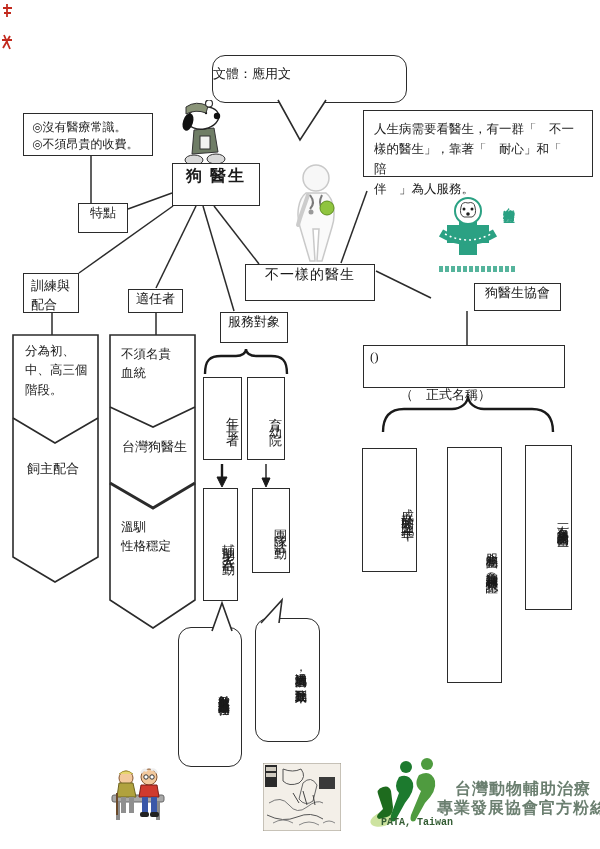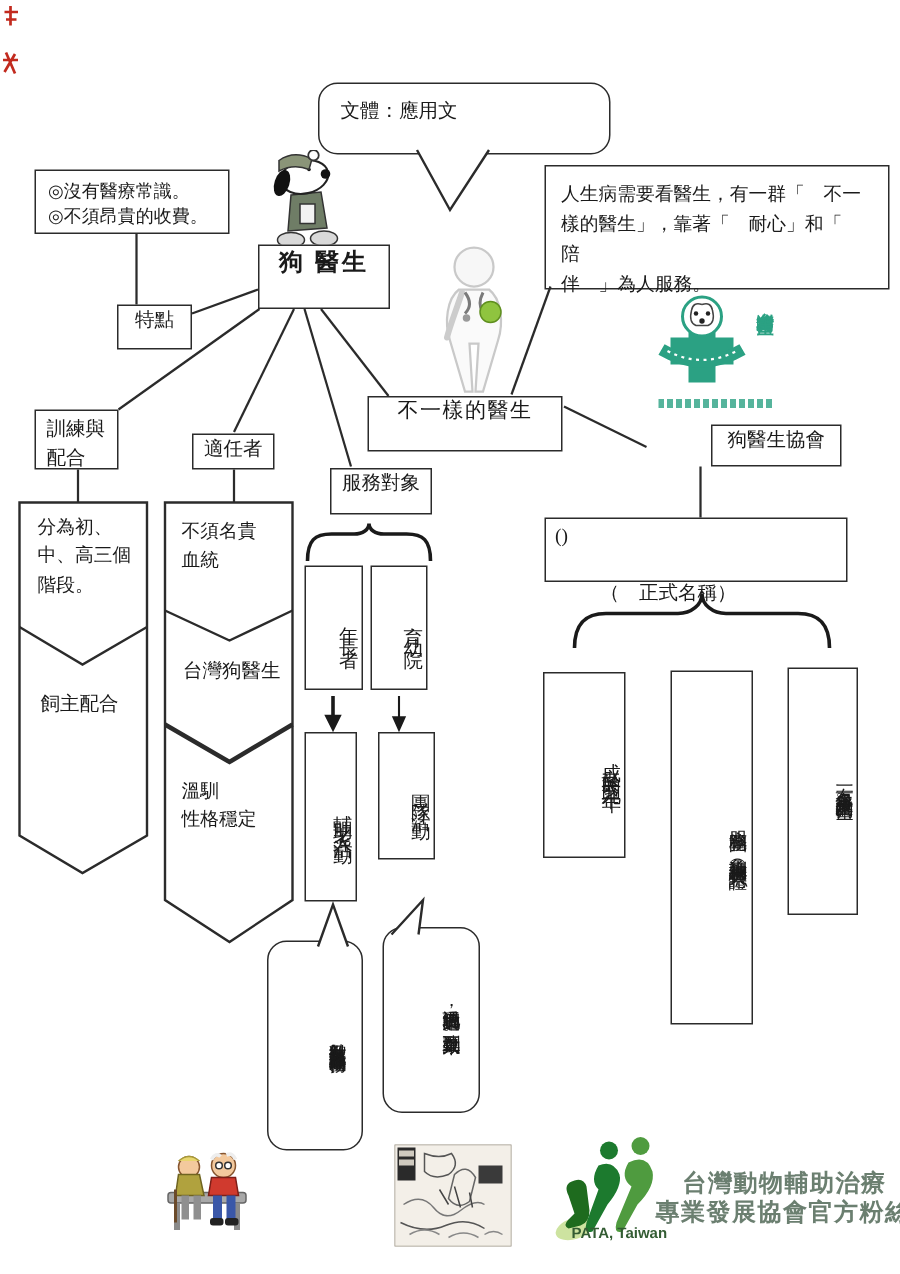--- a/index.html
+++ b/index.html
@@ -14,21 +14,21 @@
   }
   .box.tl{align-items:flex-start;justify-content:flex-start;text-align:left;}
   .vtext{
     writing-mode:vertical-rl;text-orientation:mixed;letter-spacing:2px;
   }
   .bubble{border-radius:13px;}
   .freetext{position:absolute;font-size:12.5px;line-height:1.55;white-space:pre-line;}
   .overlay{position:absolute;left:0;top:0;z-index:6;pointer-events:none;}
   .artbox{position:absolute;z-index:2;}
   .pata-text{position:absolute;color:#6b7f70;font-weight:bold;
-    font-family:Liberation Sans, sans-serif;}
+    font-family:Liberation Mono, monospace;}
   .logo-vtext{
     position:absolute;writing-mode:vertical-rl;text-orientation:upright;
     color:#2ba183;font-weight:bold;font-size:11.5px;letter-spacing:1px;
     font-family:"Liberation Sans","DejaVu Sans",sans-serif;}
   .microtext{
     position:absolute;height:6px;
     background:repeating-linear-gradient(90deg,#2ba183 0 4px,#ffffff 4px 6px);
     opacity:.8;}
   .node{z-index:3;}
 </style>
@@ -93,25 +93,25 @@
   </div>
 
   <div class="box node" style="left:78px;top:203px;width:50px;height:30px;">
     <span>特點</span>
   </div>
 
   <div class="box node" style="left:172px;top:163px;width:88px;height:43px;font-size:16px;font-weight:bold;letter-spacing:2px;">
     <span>狗 醫生</span>
   </div>
 
-  <div class="box tl bubble node" style="left:212px;top:55px;width:195px;height:48px;padding:9px 14px;">
+  <div class="box tl bubble node" style="left:212px;top:55px;width:195px;height:48px;padding:9px 0;">
     <span>文體：應用文</span>
   </div>
 
-  <div class="box tl node" style="left:363px;top:110px;width:230px;height:83px;padding:8px 10px;font-size:12.5px;line-height:1.6;">
+  <div class="box tl node" style="left:363px;top:110px;width:230px;height:67px;padding:8px 10px;font-size:12.5px;line-height:1.6;">
     <span>人生病需要看醫生，有一群「　不一
 樣的醫生」，靠著「　耐心」和「　陪
 伴　」為人服務。</span>
   </div>
 
   <div class="box tl node" style="left:23px;top:273px;width:56px;height:40px;padding:3px 7px;">
     <span>訓練與
 配合</span>
   </div>
 

